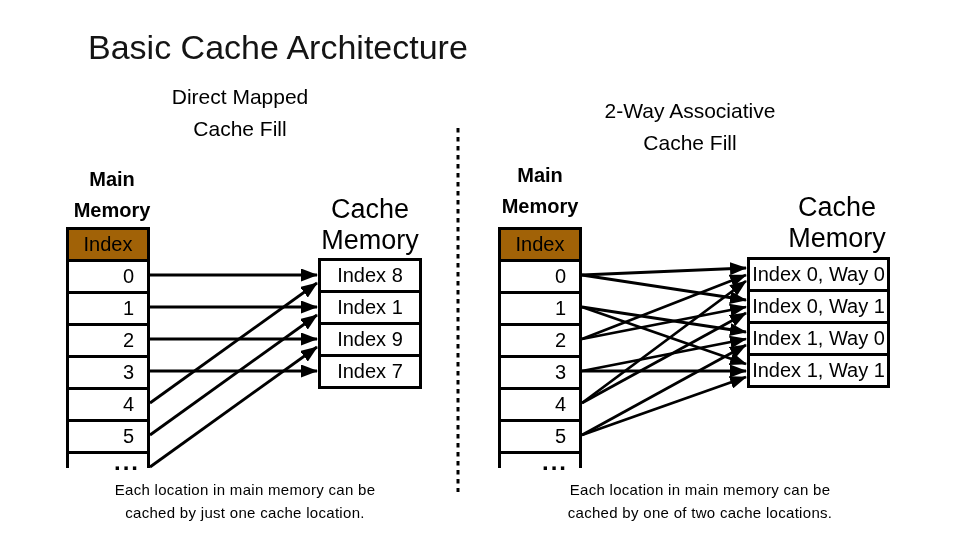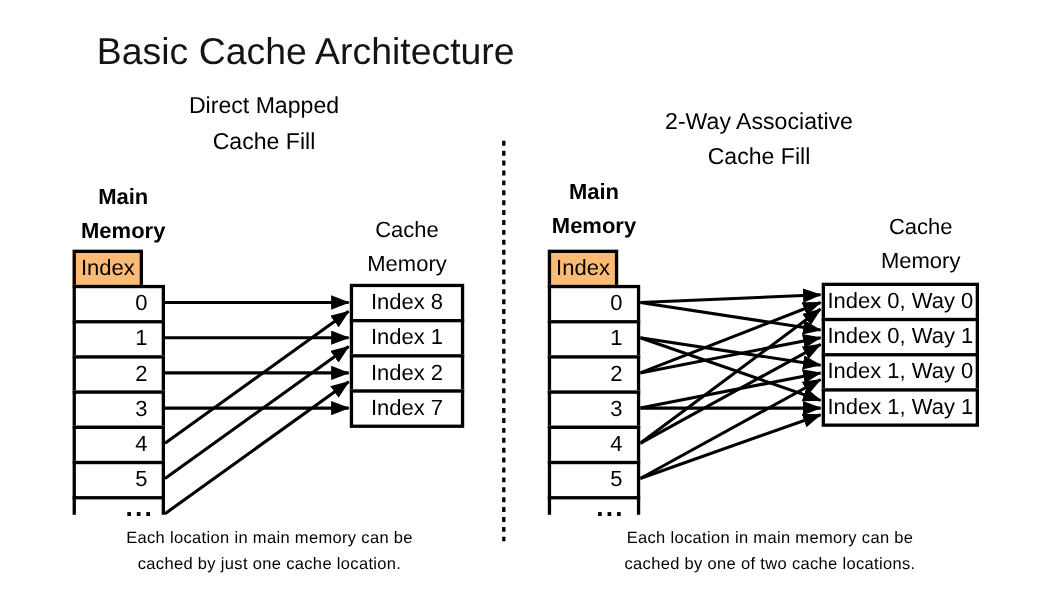--- a/index.html
+++ b/index.html
@@ -15,27 +15,27 @@
   svg.layer { position:absolute; left:0; top:0; }
 
   .heading { position:absolute; width:260px; text-align:center; font-size:21px; line-height:32px; }
   #left-heading  { left:110px; top:81px; }
   #right-heading { left:560px; top:95px; }
 
   .mm-label { position:absolute; width:110px; text-align:center; font-size:20px; line-height:31px;font-weight:bold; }
   #left-mm  { left:57px;  top:164px; }
   #right-mm { left:485px; top:160px; }
 
-  .cm-label { position:absolute; width:130px; text-align:center; font-size:20px; line-height:31px; }
+  .cm-label { position:absolute; width:130px; text-align:center; font-size:27px; line-height:31px; }
   #left-cm  { left:305px; top:194px; }
   #right-cm { left:772px; top:192px; }
 
   .idx-head {
-    position:absolute; width:64px; height:35px; box-sizing:border-box;
-    border:3px solid #000; background:#fdba74;
+    position:absolute; width:84px; height:35px; box-sizing:border-box;
+    border:3px solid #000; background:#a16207;
     text-align:center; font-size:20px; line-height:29px;
   }
   #left-idx  { left:66px;  top:227px; }
   #right-idx { left:498px; top:227px; }
 
   .mem-col, .cache-col { position:absolute; }
   #left-mem   { left:66px;  top:259px; width:84px; }
   #right-mem  { left:498px; top:259px; width:84px; }
   #left-cache { left:318px; top:258px; width:104px; }
   #right-cache{ left:747px; top:257px; width:143px; }
@@ -119,21 +119,21 @@
       </div>
     <div class="partial" id="left-partial"></div>
     <div class="ellipsis" id="left-ell">...</div>
     <div class="cm-label" id="left-cm">
       <div>Cache</div>
       <div>Memory</div>
     </div>
     <div class="cache-col" id="left-cache">
         <div class="cell">Index 8</div>
         <div class="cell">Index 1</div>
-        <div class="cell">Index 2</div>
+        <div class="cell">Index 9</div>
         <div class="cell">Index 7</div>
       </div>
     <div class="caption" id="left-cap">
       <div>Each location in main memory can be</div>
       <div>cached by just one cache location.</div>
     </div>
   </section>
 
   <section>
     <div class="heading" id="right-heading">

